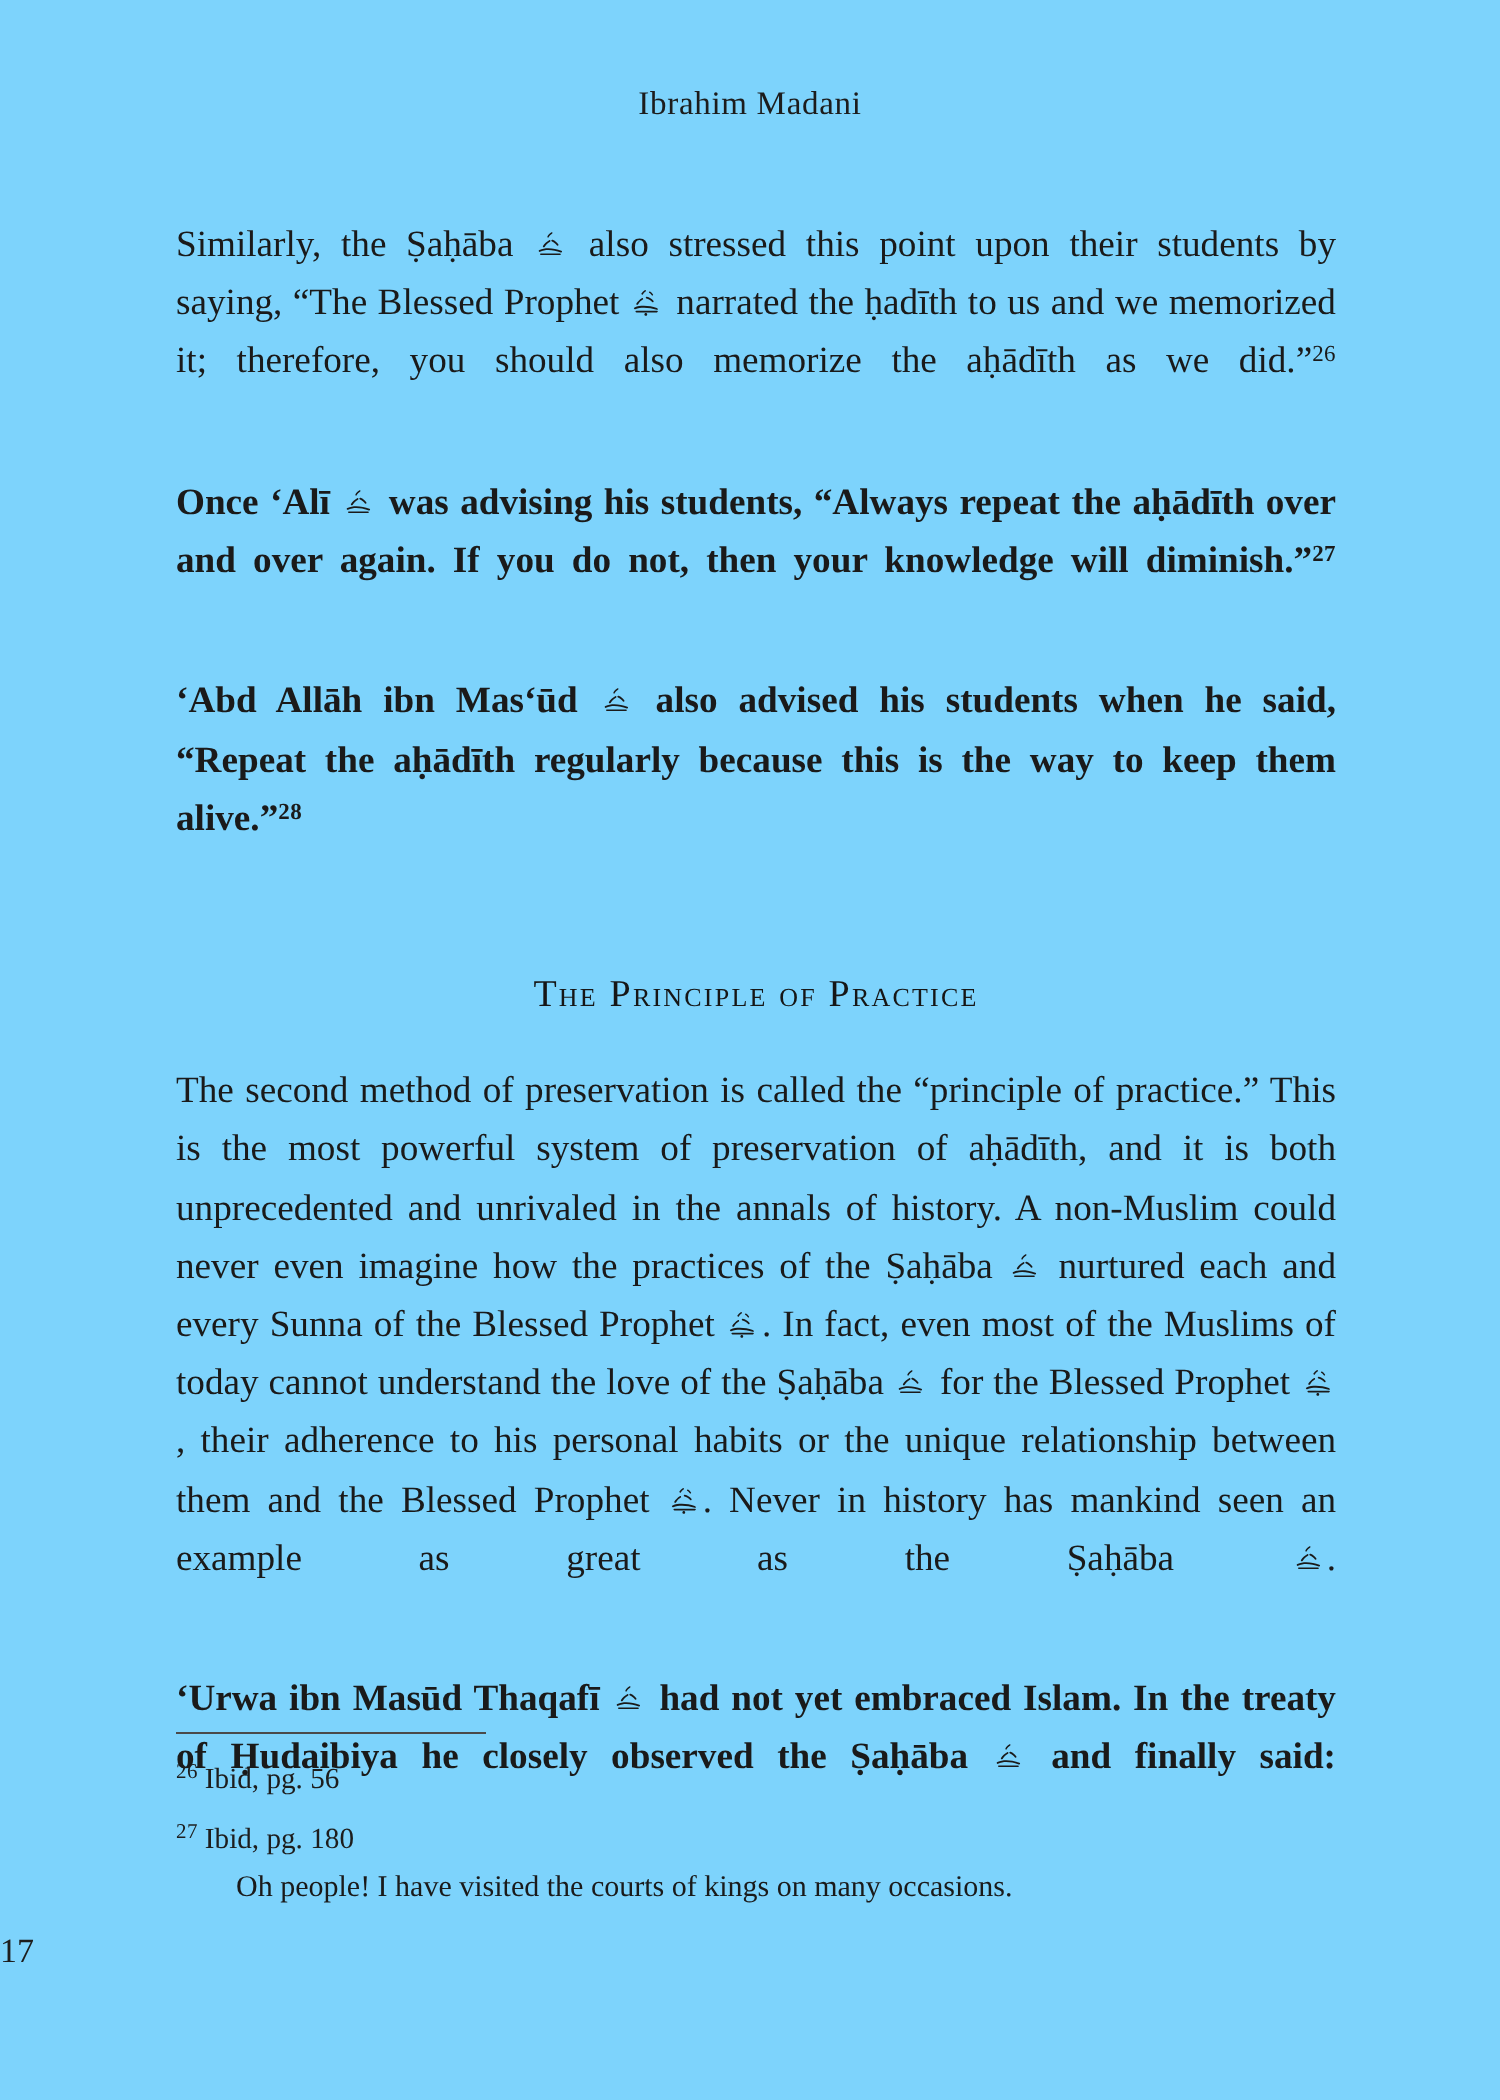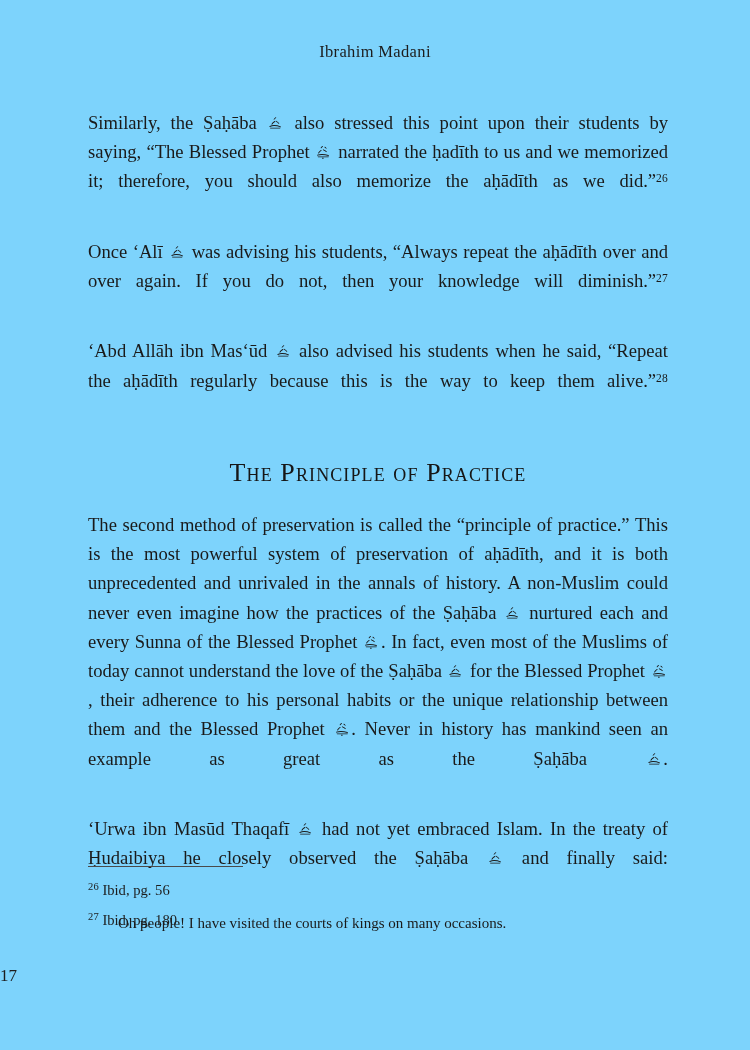--- a/index.html
+++ b/index.html
@@ -42,20 +42,21 @@
     margin: 0 0 0 0;
     font-size: 18.6px;
     line-height: 29.2px;
     text-align: justify;
     text-justify: inter-word;
     color: #1a1a1a;
     hyphens: none;
   }
   p.body-para + p.body-para {
     margin-top: 12px;
+    font-weight: bold;
   }
   p.body-para.tight-lead {
     margin-top: 14px;
   }
 
   .nb-last-line-flush > :last-child { }
 
   
   p.body-para::after {
     content: "";
@@ -83,21 +84,21 @@
     font-size: 11.5px;
     line-height: 0;
     vertical-align: 5.5px;
     letter-spacing: 0.2px;
   }
 
   
   h2.section-heading {
     margin: 34px 0 22px 0;
     text-align: center;
-    font-size: 26px;
+    font-size: 19px;
     font-weight: normal;
     font-variant: small-caps;
     letter-spacing: 1.1px;
     color: #161616;
   }
 
   
   blockquote.extract {
     margin: 7px 0 0 0;
     padding-left: 30px;

